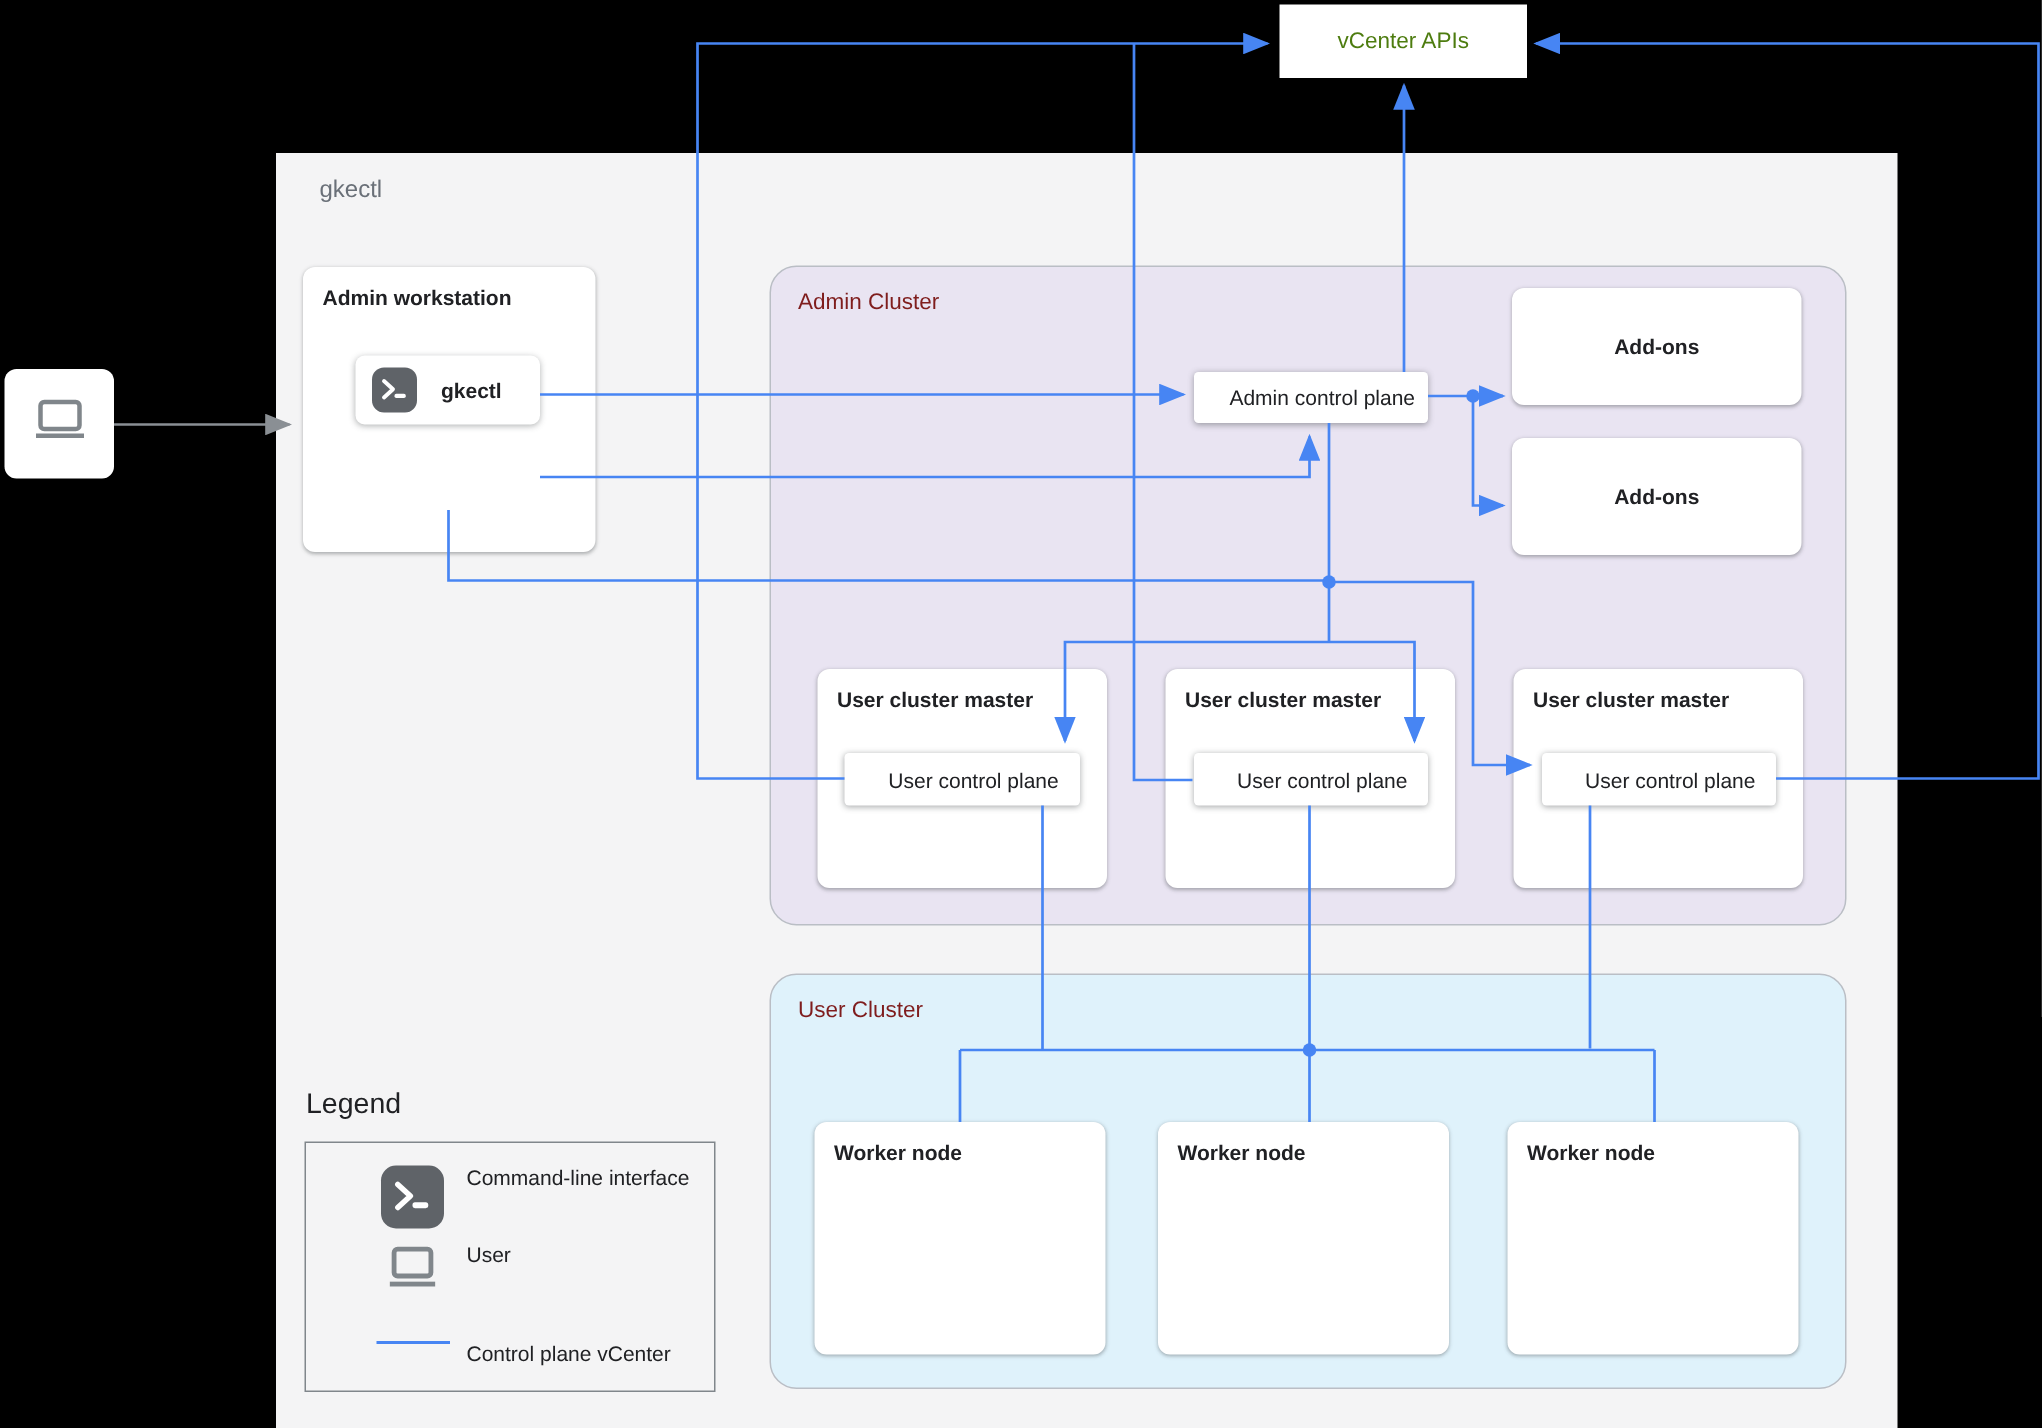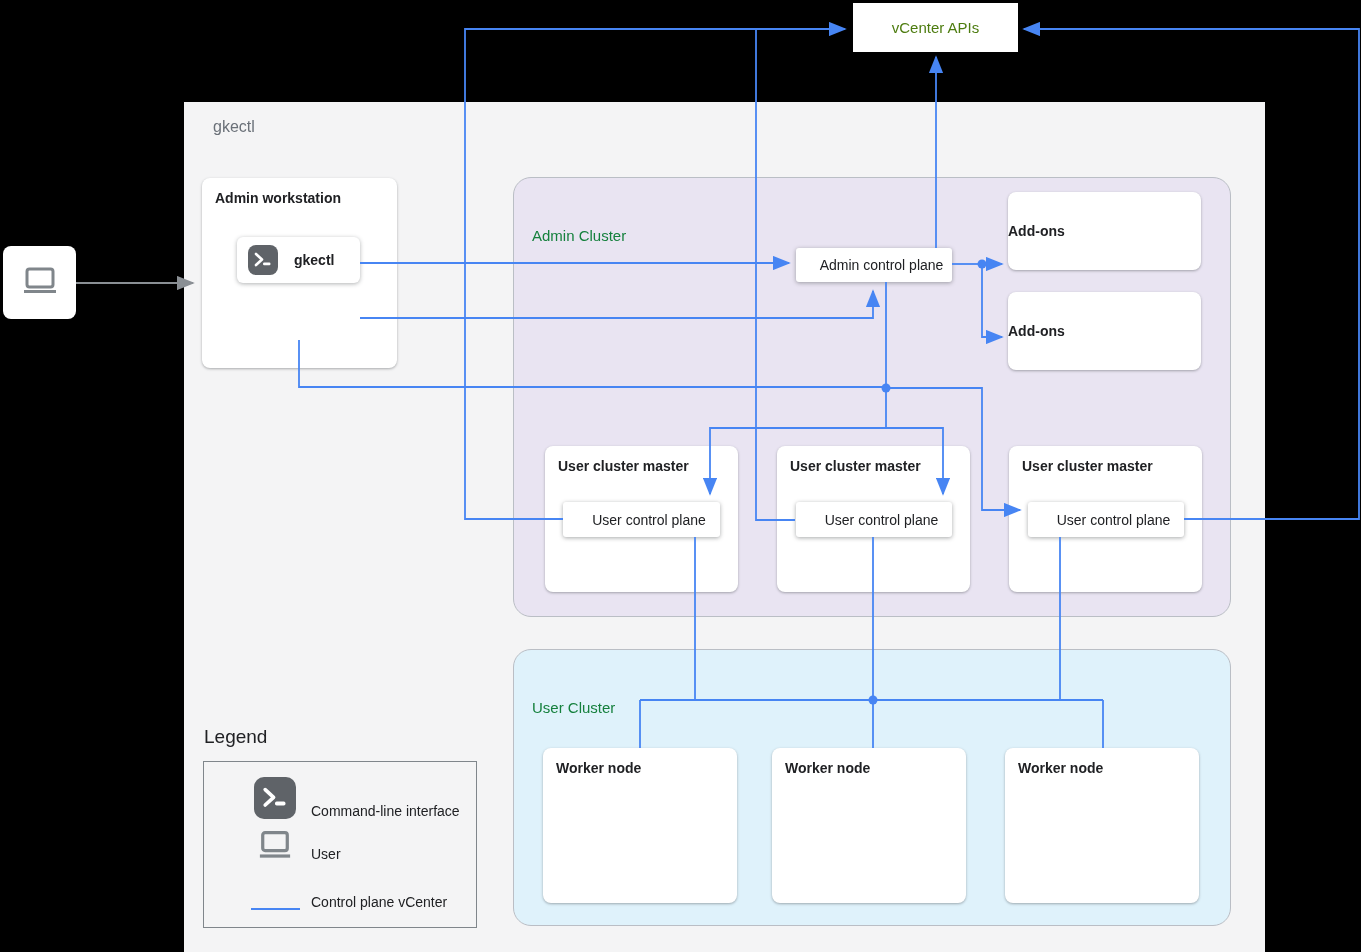--- a/index.html
+++ b/index.html
@@ -6,44 +6,44 @@
   *{box-sizing:border-box;}
   body{font-family:"Liberation Sans","DejaVu Sans",sans-serif;-webkit-font-smoothing:antialiased;}
   .stage{position:relative;width:1361px;height:952px;background:#000;}
 
   
   .vsphere{position:absolute;left:184px;top:102px;width:1081px;height:850px;background:#f4f4f5;}
   .vsphere-label{position:absolute;left:29px;top:16px;font-size:16px;color:#6a7078;}
   .cluster{position:absolute;border-radius:18px;border:1px solid #babec5;}
   .admin-cluster{left:329px;top:75px;width:718px;height:440px;background:#e9e4f2;}
   .user-cluster{left:329px;top:547px;width:718px;height:277px;background:#dff2fb;}
-  .cluster-label{position:absolute;left:18px;top:15px;font-size:15px;color:#15803d;margin-top:34px;}
+  .cluster-label{position:absolute;left:18px;top:15px;font-size:15px;color:#7f1d1d;}
 
   
   .card{position:absolute;background:#fff;border-radius:8px;box-shadow:0 1px 3px rgba(60,64,67,.28),0 1px 2px rgba(60,64,67,.15);font-weight:bold;}
   .card-title{position:absolute;left:13px;top:12px;font-size:14px;color:#202124;white-space:nowrap;}
   .cp-box{position:absolute;background:#fff;border-radius:3px;box-shadow:0 1px 4px rgba(60,64,67,.45);display:flex;align-items:center;justify-content:center;font-size:14px;color:#202124;white-space:nowrap;padding-left:15px;}
-  .center-text{display:flex;align-items:center;justify-content:flex-start;font-size:14px;color:#202124;}
+  .center-text{display:flex;align-items:center;justify-content:center;font-size:14px;color:#202124;}
 
   
   .vcenter{position:absolute;left:853px;top:3px;width:165px;height:49px;background:#fff;display:flex;align-items:center;justify-content:center;font-size:15px;color:#4d7c0f;}
 
   
   .user-box{position:absolute;left:3px;top:246px;width:73px;height:73px;background:#fff;border-radius:8px;display:flex;align-items:center;justify-content:center;}
 
   
   .tool{position:absolute;left:35px;width:123px;height:46px;background:#fff;border-radius:6px;box-shadow:0 1px 4px rgba(60,64,67,.4);display:flex;align-items:center;}
   .tool .tlabel{font-size:14px;color:#202124;margin-left:16px;}
   .term-icon{width:30px;height:30px;margin-left:11px;border-radius:8px;background:#5f6368;position:relative;flex:0 0 auto;}
   .term-icon svg{position:absolute;left:0;top:0;}
 
   
   .legend-title{position:absolute;left:204px;top:726px;font-size:19px;color:#202124;}
   .legend-box{position:absolute;left:203px;top:761px;width:274px;height:167px;border:1px solid #80868b;background:transparent;}
-  .legend-row{position:absolute;display:flex;align-items:flex-end;padding-left:27px;}
+  .legend-row{position:absolute;display:flex;align-items:flex-start;padding-left:27px;}
   .legend-label{font-size:14px;color:#202124;white-space:nowrap;}
   .line-sample{width:49px;height:2px;background:#4785f3;}
 
   svg.wires{position:absolute;left:0;top:0;pointer-events:none;}
 </style>
 </head>
 <body>
 
 <div class="stage">
 

